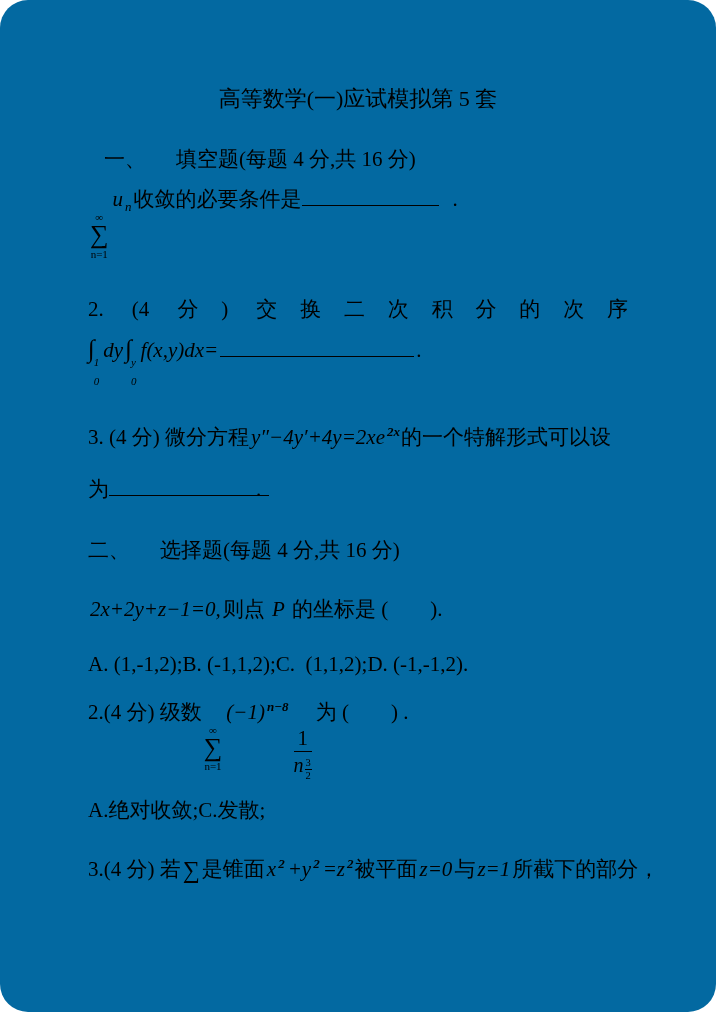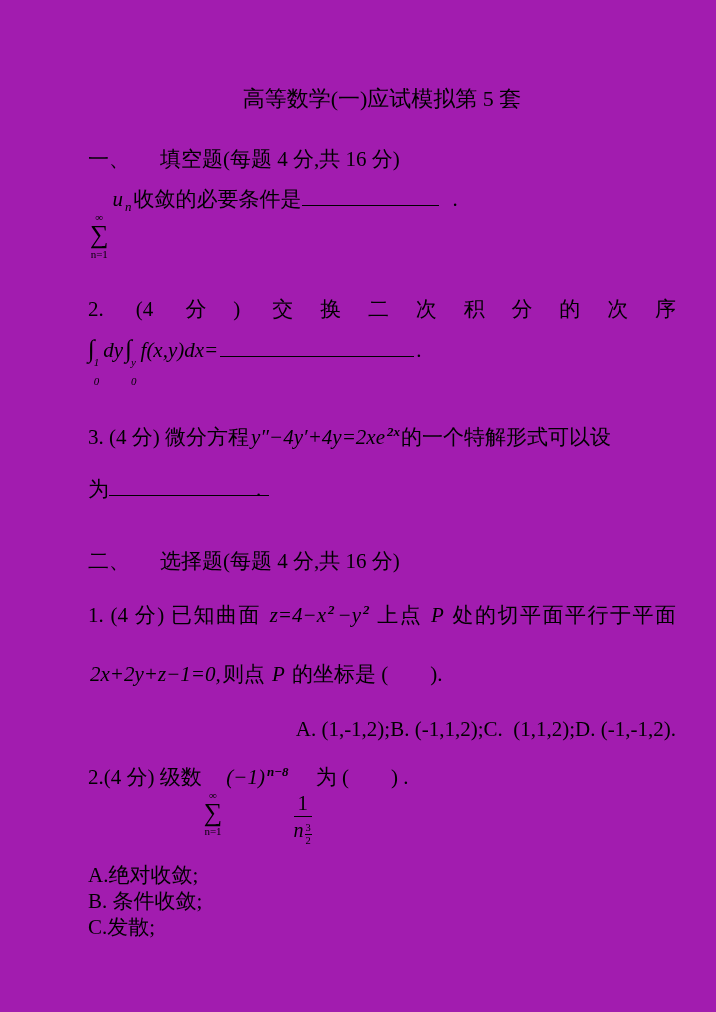--- a/index.html
+++ b/index.html
@@ -1,24 +1,25 @@
 <!DOCTYPE html>
 <html><head>
 <meta charset="utf-8">
 <style>
   html,body{margin:0;padding:0;background:#ffffff;}
   .page{
     position:relative;
     width:716px;height:1012px;
-    background:#a21caf;color:#000;
+    background:#0369a1;color:#000;
     font-family:"Liberation Serif","DejaVu Serif",serif;
     font-size:21px;
     box-sizing:border-box;
-    padding:86px 40px 0 88px;
+    padding:86px 88px 0 88px;
     overflow:hidden;
+    border-radius:28px;
   }
   .row{line-height:26px;white-space:nowrap;}
   .just{white-space:normal;text-align:justify;text-align-last:justify;}
   .title{text-align:center;font-size:22px;line-height:26px;}
   .m{font-style:italic;margin:0 2px;}
   .sup{font-size:13px;vertical-align:8px;font-style:italic;margin-left:0px;margin-right:1px;font-weight:bold;}
   .sub{font-size:13px;vertical-align:-5px;font-style:italic;margin-right:2px;}
   .blank{display:inline-block;border-bottom:1px solid #000;height:0px;vertical-align:baseline;}
   .dot-g{margin-left:14px;}   
   .dot-n{margin-left:2px;}    
@@ -33,35 +34,35 @@
   .int-sym{font-size:25px;font-style:normal;line-height:1;}
   .lims{display:inline-flex;flex-direction:column;justify-content:space-between;height:30px;vertical-align:-9px;font-size:11px;line-height:1;margin-left:-1px;margin-right:2px;font-style:italic;}
   
   .frac{display:inline-flex;flex-direction:column;align-items:center;line-height:1.15;vertical-align:-26px;margin:0 4px;}
   .fnum{align-self:stretch;text-align:center;border-bottom:1px solid #000;padding:0 3px 1px;}
   .fden{padding-top:1px;white-space:nowrap;}
   .den-base{font-style:italic;font-size:20px;margin:0;}
   .minifrac{display:inline-flex;flex-direction:column;align-items:center;font-size:10.5px;line-height:1.15;vertical-align:6px;margin-left:1px;font-style:normal;}
   .mf-n{border-bottom:1px solid #000;padding:0 1px;}
   .bigsig{font-size:24px;vertical-align:-2px;margin:0 2px;}
-  .opts{display:flex;justify-content:flex-end;}
+  .opts{display:flex;justify-content:flex-start;}
   
-  .mt-head1{margin-top:34px;}
+  .mt-head1{margin-top:34px;margin-left:16px;}
   .mt-q1{margin-top:14px;}
   .mt-q2l1{margin-top:36px;}
   .mt-q2l2{margin-top:14px;}
   .mt-q3l1{margin-top:32px;}
   .mt-q3l2{margin-top:26px;}
   .mt-q4{margin-top:26px;}
-  .mt-head2{margin-top:46px;}
+  .mt-head2{margin-top:35px;}
   .mt-s2q1l1{margin-top:23px;}
   .mt-s2q1l2{margin-top:33px;}
   .mt-opts1{margin-top:29px;}
   .mt-s2q2{margin-top:17px;}
-  .mt-opts2{margin-top:15px;flex-direction:column;}
+  .mt-opts2{margin-top:15px;}
   .mt-s2q3{margin-top:28px;}
 </style>
 </head>
 <body>
 
 <div class="page">
 
   <div class="row title">高等数学(一)应试模拟第 5 套</div>
 
   <div class="row mt-head1"><span>一、</span><span class="head-name">填空题(每题 4 分,共 16 分)</span></div>
@@ -82,21 +83,20 @@
         <span>0</span>
       </span><span class="m">f(x,y)dx=</span><span class="blank" style="width:194px"></span><span class="dot-n">.</span></div>
 
   <div class="row mt-q3l1"><span>3. (4 分) 微分方程</span><span class="m">y″−4y′+4y=2xe</span><span class="sup">2x</span><span>的一个特解形式可以设</span></div>
 
   <div class="row mt-q3l2"><span>为</span><span class="blank" style="width:160px"></span><span class="dot-o">.</span></div>
 
 
   <div class="row mt-head2"><span>二、</span><span class="head-name">选择题(每题 4 分,共 16 分)</span></div>
 
-  <div class="row just mt-s2q1l1"><span>1. (4 分) 已知曲面</span> <span class="m">z=4−x</span><span class="sup">2</span><span class="m">−y</span><span class="sup">2</span> <span>上点</span> <span class="m">P</span> <span>处的切平面平行于平面</span></div>
 
   <div class="row mt-s2q1l2"><span class="m">2x+2y+z−1=0,</span><span>则点</span> <span class="m">P</span> <span>的坐标是</span> <span>(　　).</span></div>
 
   <div class="row opts mt-opts1">
       <span>A. (1,-1,2);</span>
       <span>B. (-1,1,2);</span>
       <span>C. (1,1,2);</span>
       <span>D. (-1,-1,2).</span>
     </div>
 
@@ -107,18 +107,18 @@
       </span><span class="m">(−1)</span><span class="sup">n−8</span><span class="frac">
         <span class="fnum">1</span>
         <span class="fden"><span class="den-base">n</span><span class="minifrac">
             <span class="mf-n">3</span>
             <span class="mf-d">2</span>
           </span></span>
       </span><span>为</span> <span>(　　) .</span></div>
 
   <div class="row opts mt-opts2">
       <span>A.绝对收敛;</span>
-      <span>B. 条件收敛;</span>
       <span>C.发散;</span>
     </div>
 
+  <div class="row mt-s2q3"><span>3.(4 分) 若</span><span class="bigsig">∑</span><span>是锥面</span><span class="m">x</span><span class="sup">2</span><span class="m">+y</span><span class="sup">2</span><span class="m">=z</span><span class="sup">2</span><span>被平面</span><span class="m">z=0</span><span>与</span><span class="m">z=1</span><span>所截下的部分，</span></div>
 
 </div>
 
 </body></html>

